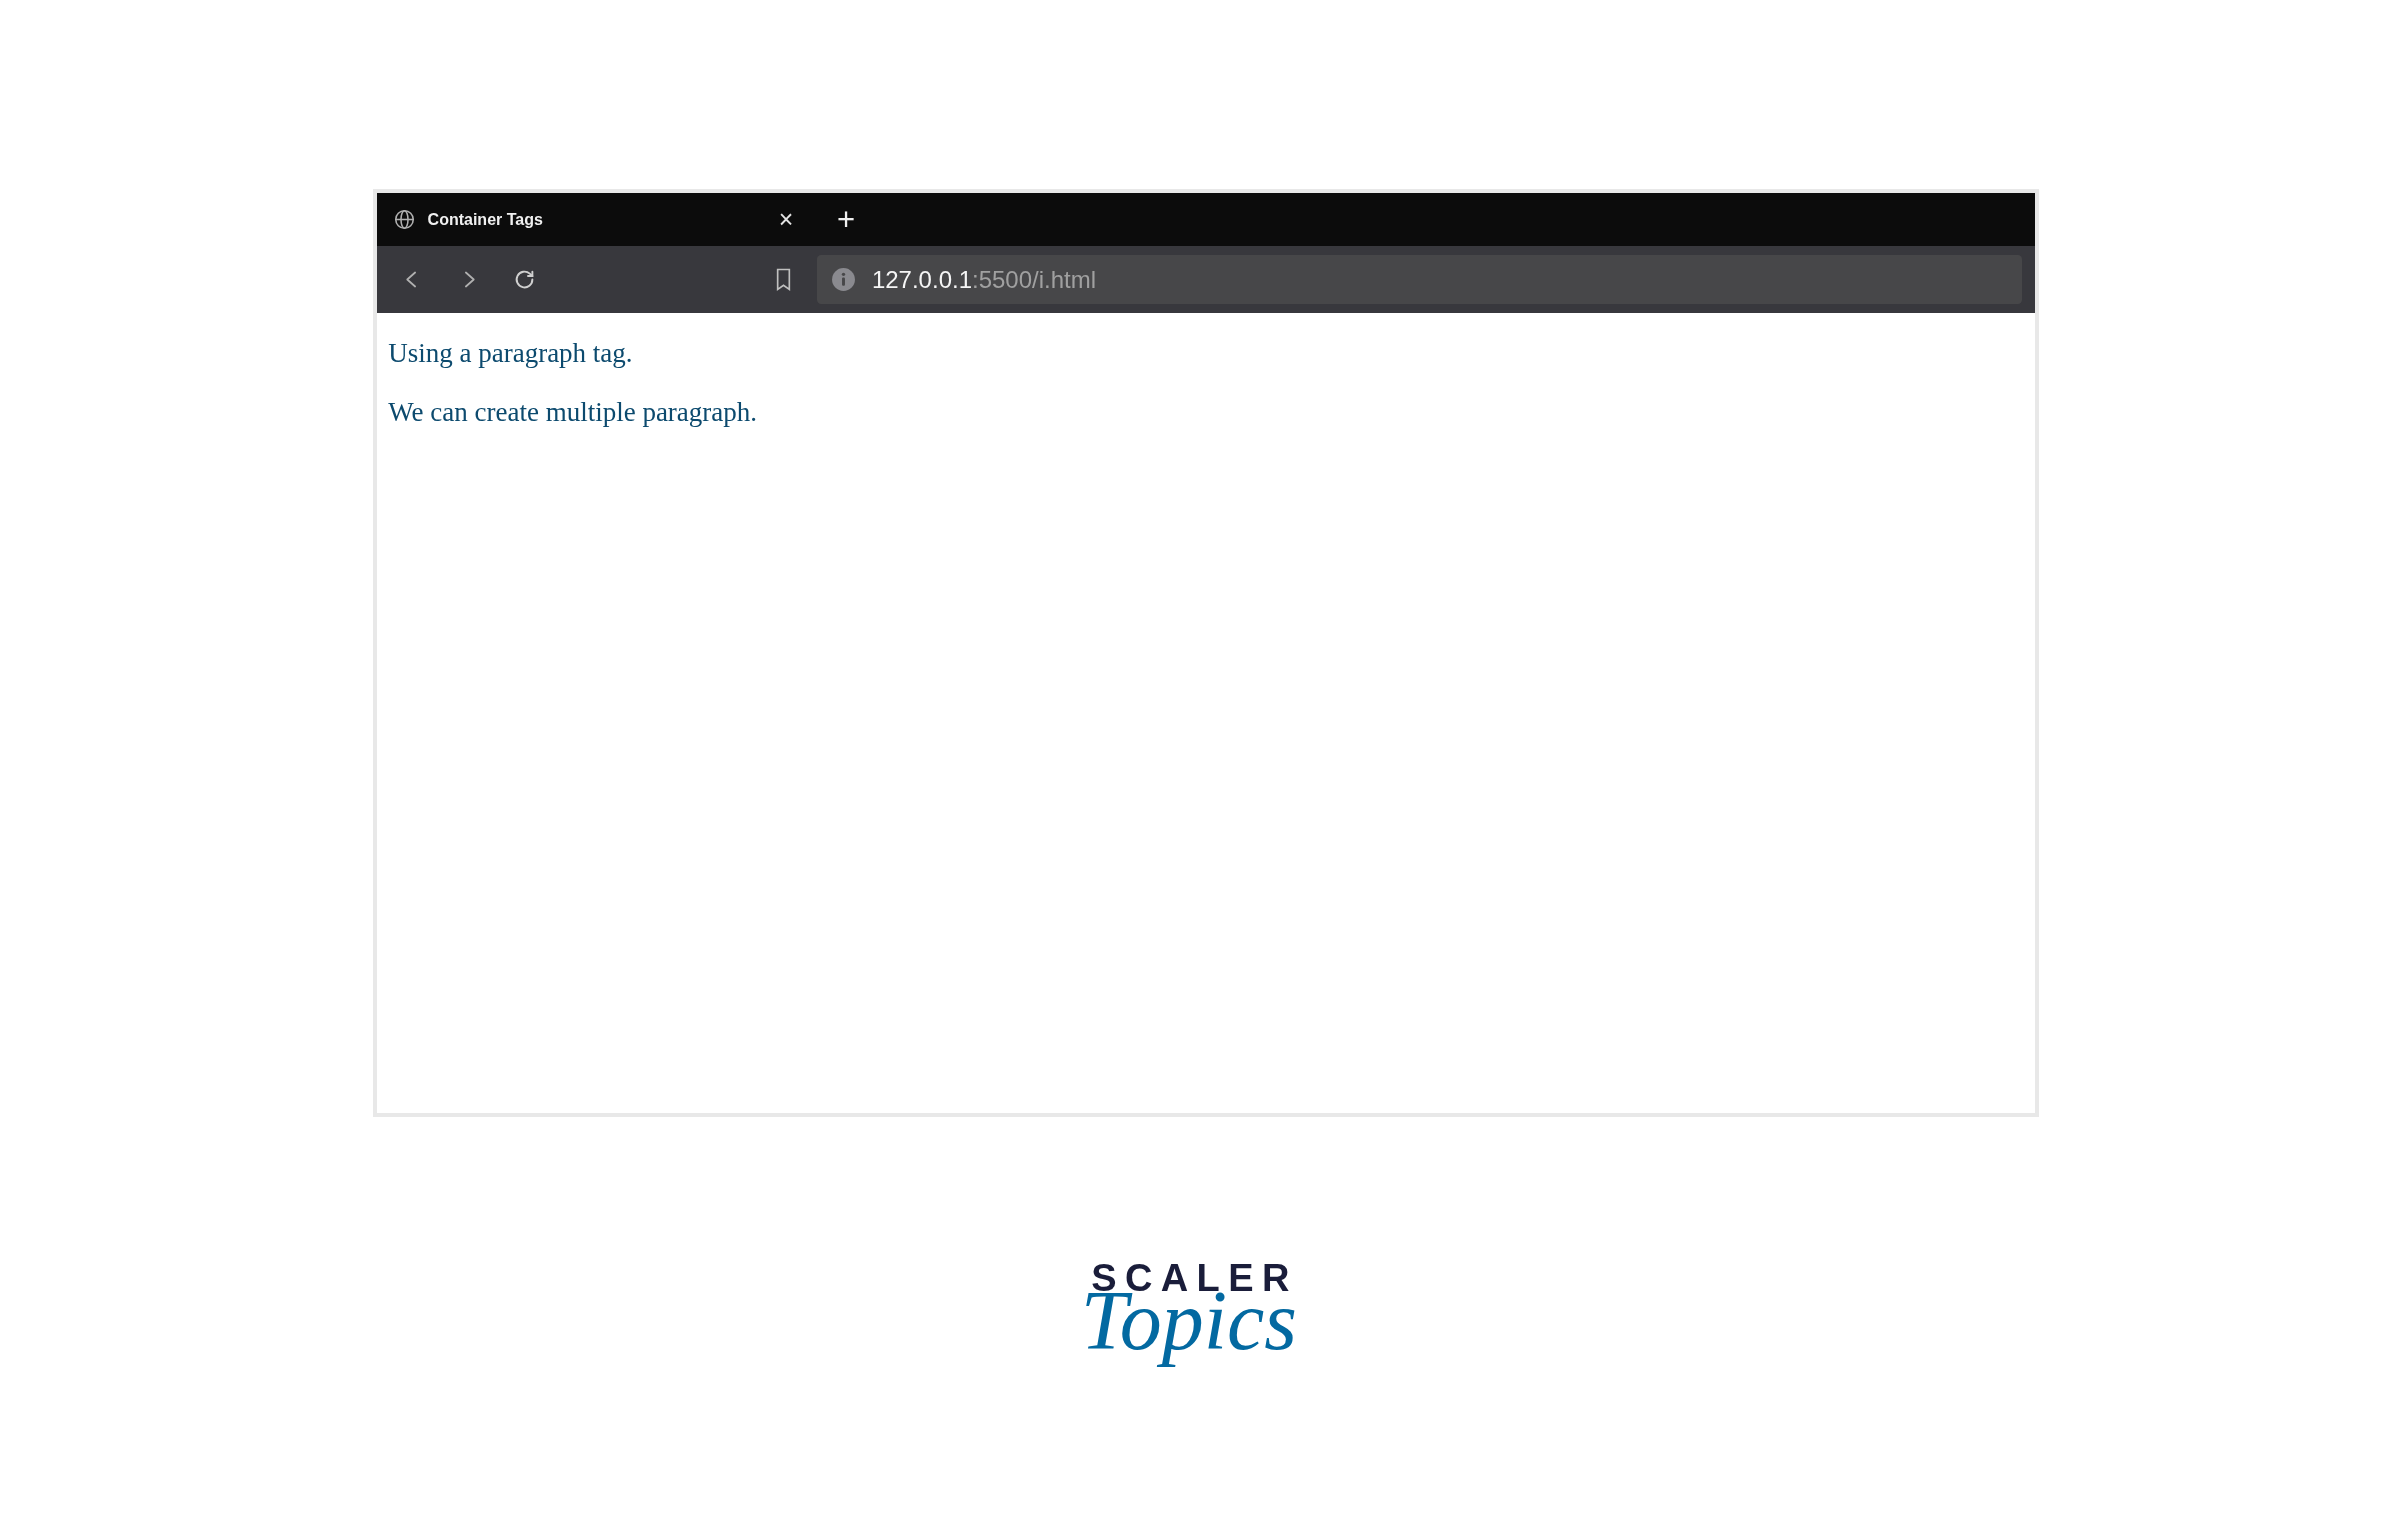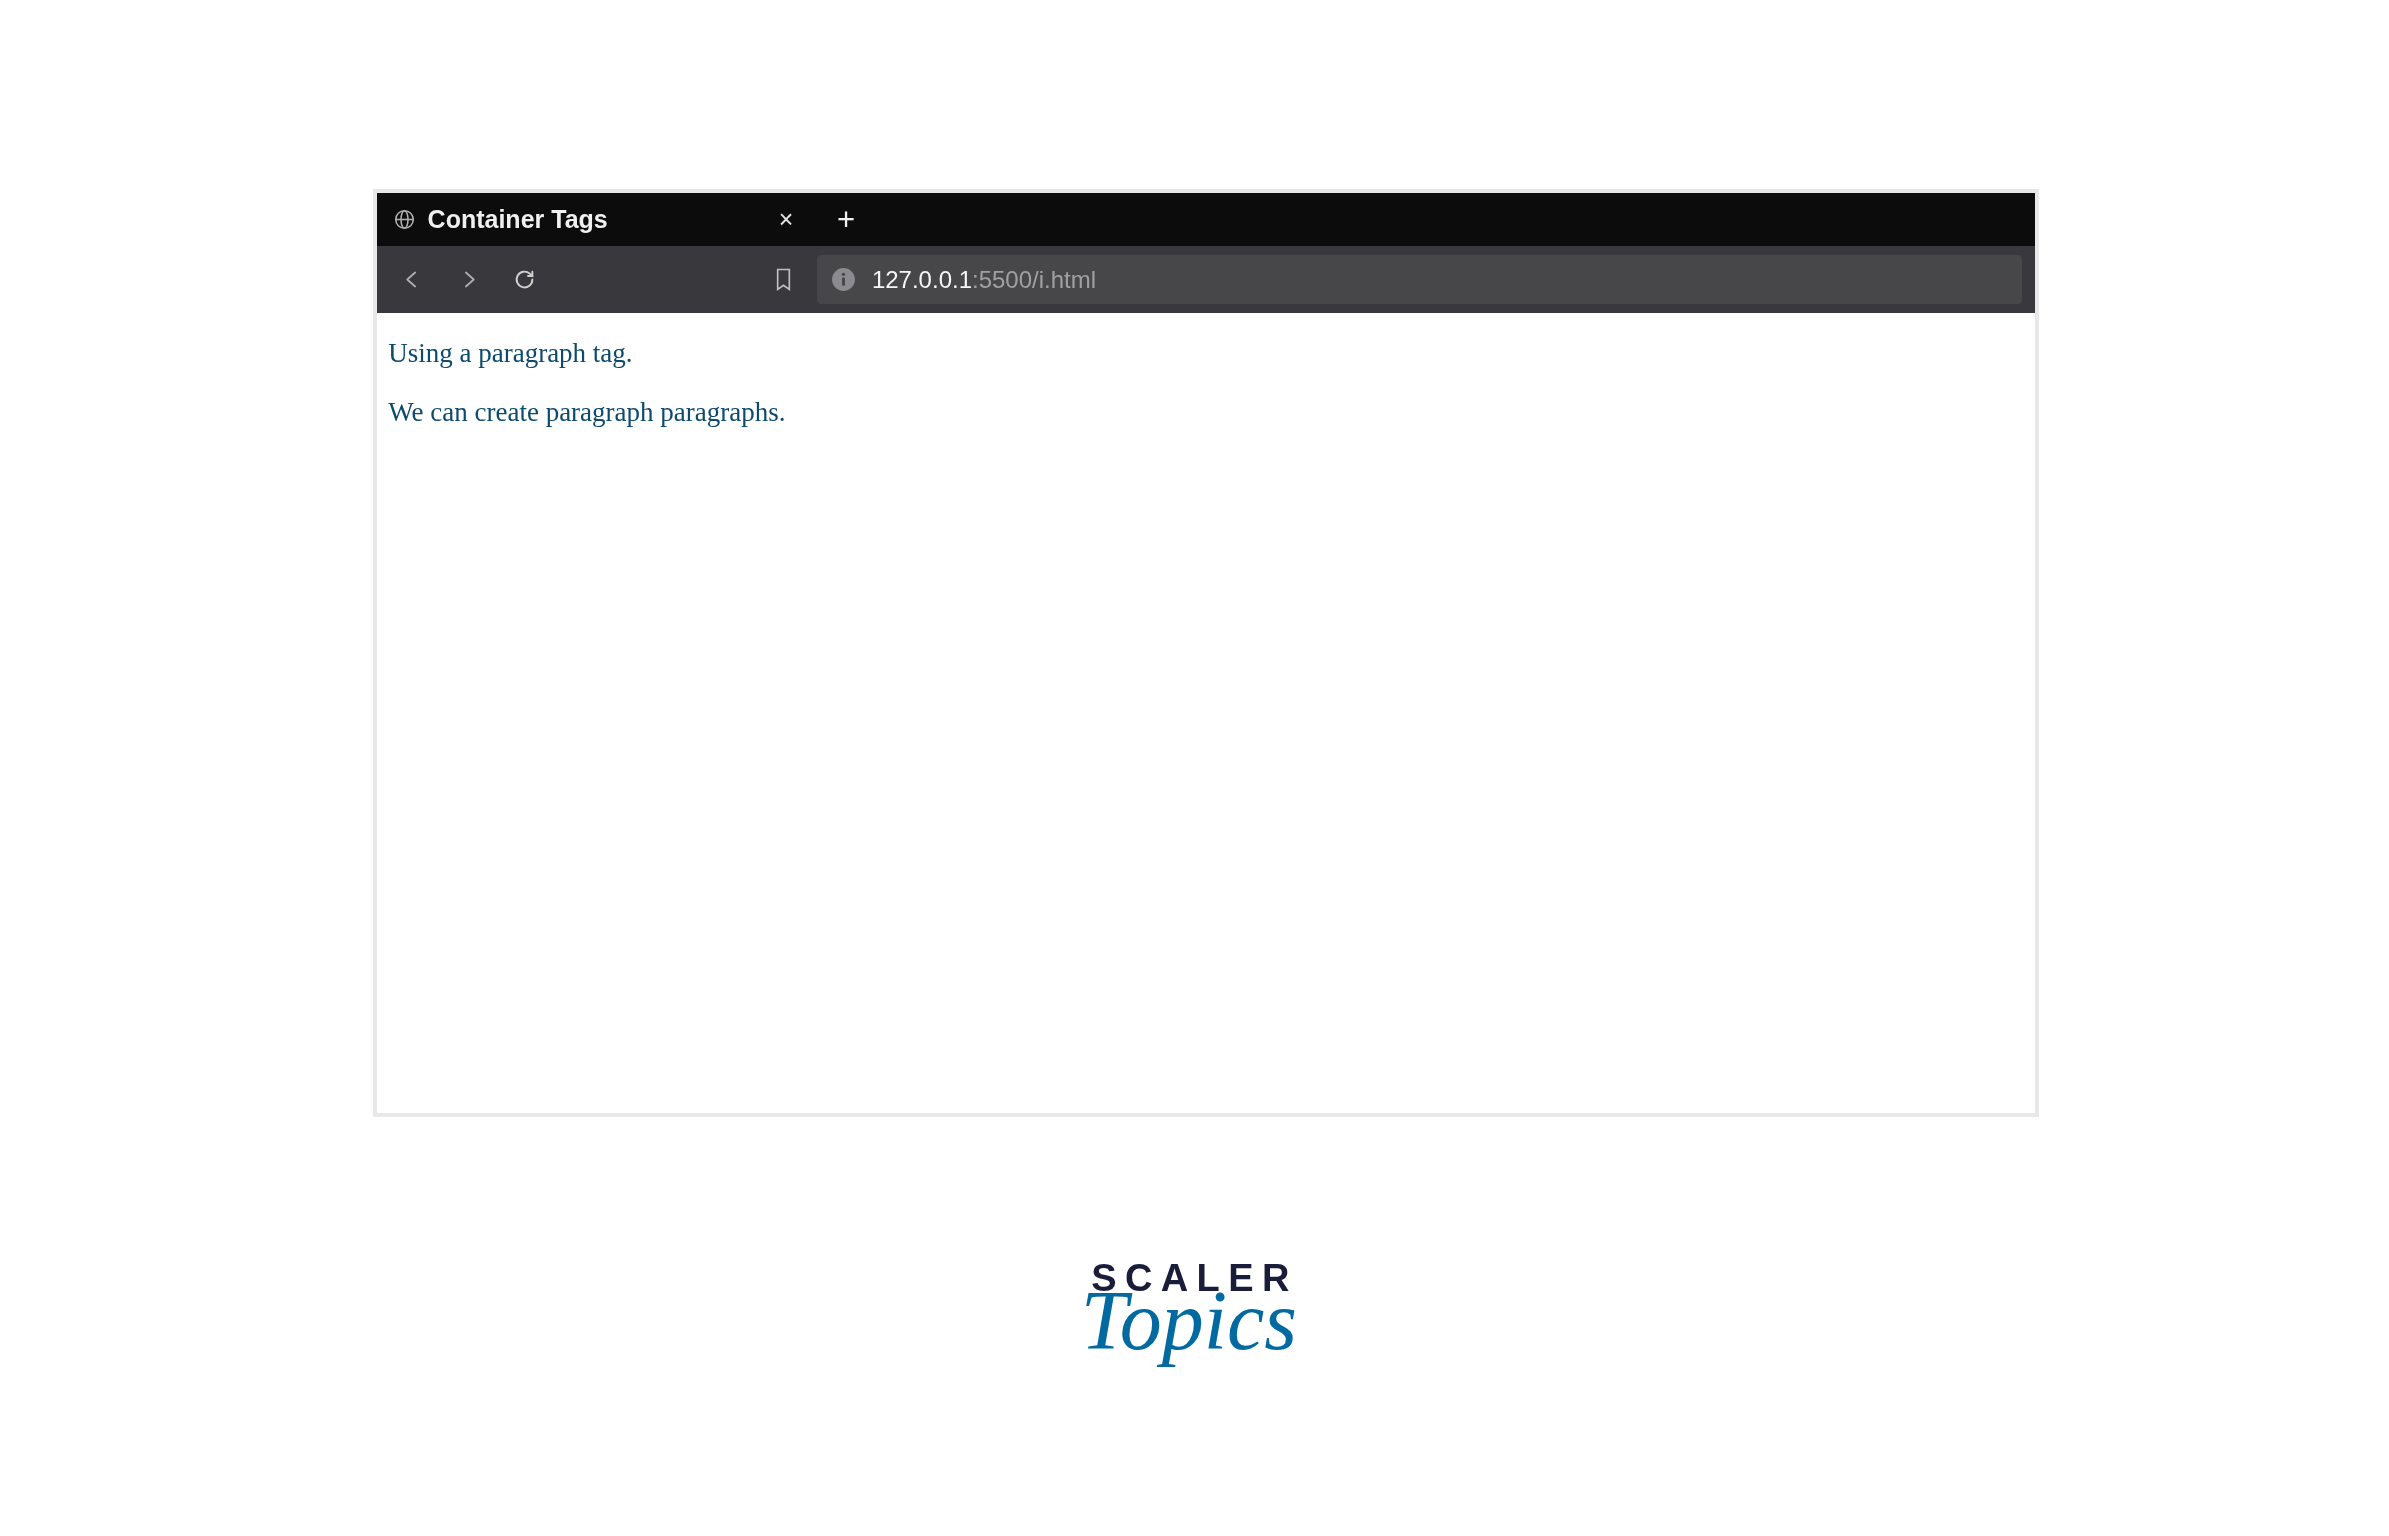--- a/index.html
+++ b/index.html
@@ -44,21 +44,21 @@
     display: flex;
     align-items: center;
     justify-content: center;
   }
   .tab-favicon svg {
     width: 21px;
     height: 21px;
   }
   .tab-title {
     color: #f0f0f0;
-    font-size: 25px;
+    font-size: 16px;
     font-weight: bold;
     flex: 1;
   }
   .tab-close {
     color: #e5e5e5;
     font-size: 25px;
     font-weight: 300;
     line-height: 1;
     cursor: pointer;
     padding: 2.8px 5.6px;
@@ -225,21 +225,21 @@
         </svg>
       </span>
       <span>
         <span class="url-host">127.0.0.1</span><span class="url-path">:5500/i.html</span>
       </span>
     </div>
   </div>
 
   <div class="page-content">
     <p>Using a paragraph tag.</p>
-    <p>We can create paragraph paragraphs.</p>
+    <p>We can create multiple paragraph.</p>
   </div>
 </div>
 
 <div class="watermark">
   <div class="watermark-scaler">SCALER</div>
   <div class="watermark-topics">Topics</div>
 </div>
 
 
 </body></html>

